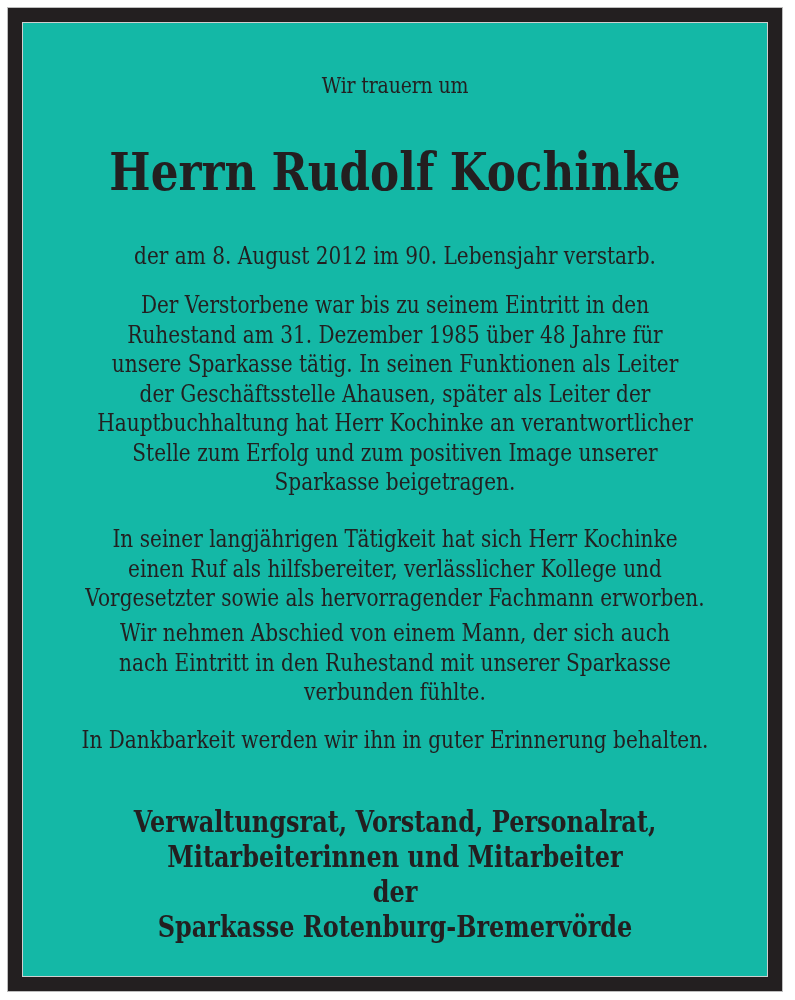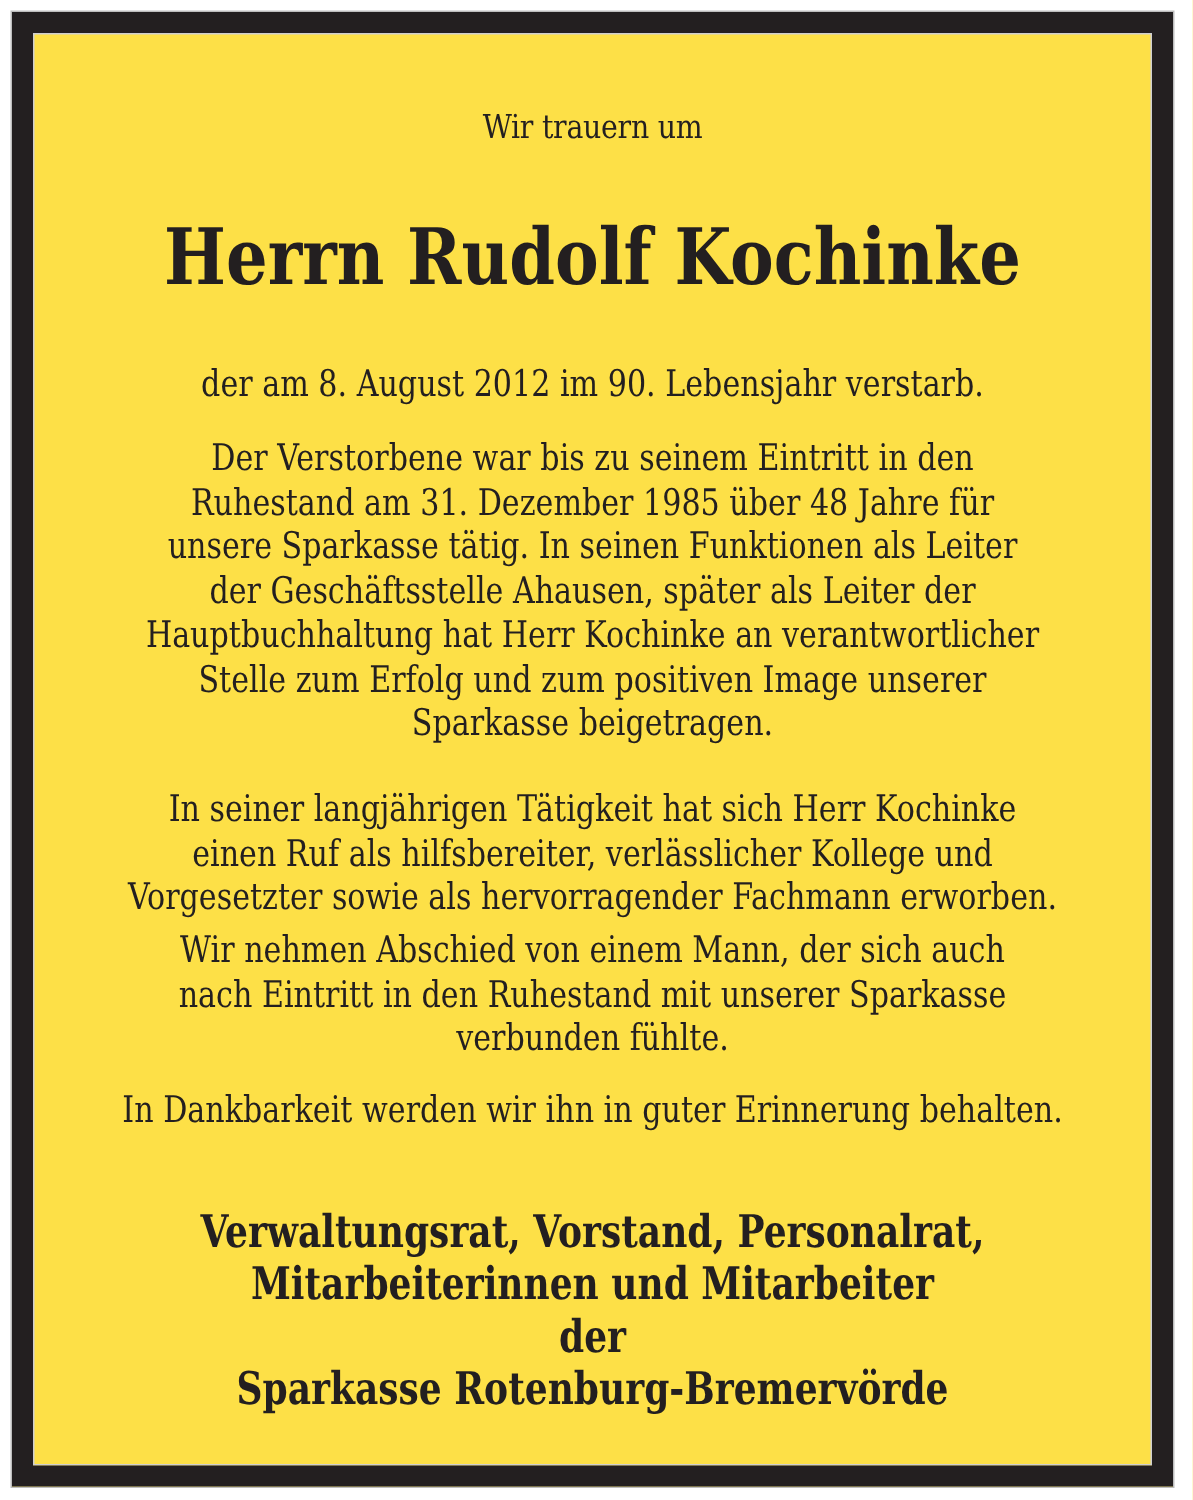--- a/index.html
+++ b/index.html
@@ -14,21 +14,21 @@
       overflow: hidden;
     }
     .frame {
       position: absolute;
       left: 8px;
       top: 8px;
       width: 774px;
       height: 983px;
       box-sizing: border-box;
       border: 14px solid #231f20;
-      background: #fde047;
+      background: #14b8a6;
       box-shadow: 0 0 0 1px #bdbdbd, inset 0 0 0 1px #cfcfcf;
     }
     .content {
       position: absolute;
       left: 0;
       top: 0;
       width: 100%;
       text-align: center;
       color: #231f20;
       font-family: "DejaVu Serif", "Liberation Serif", serif;

